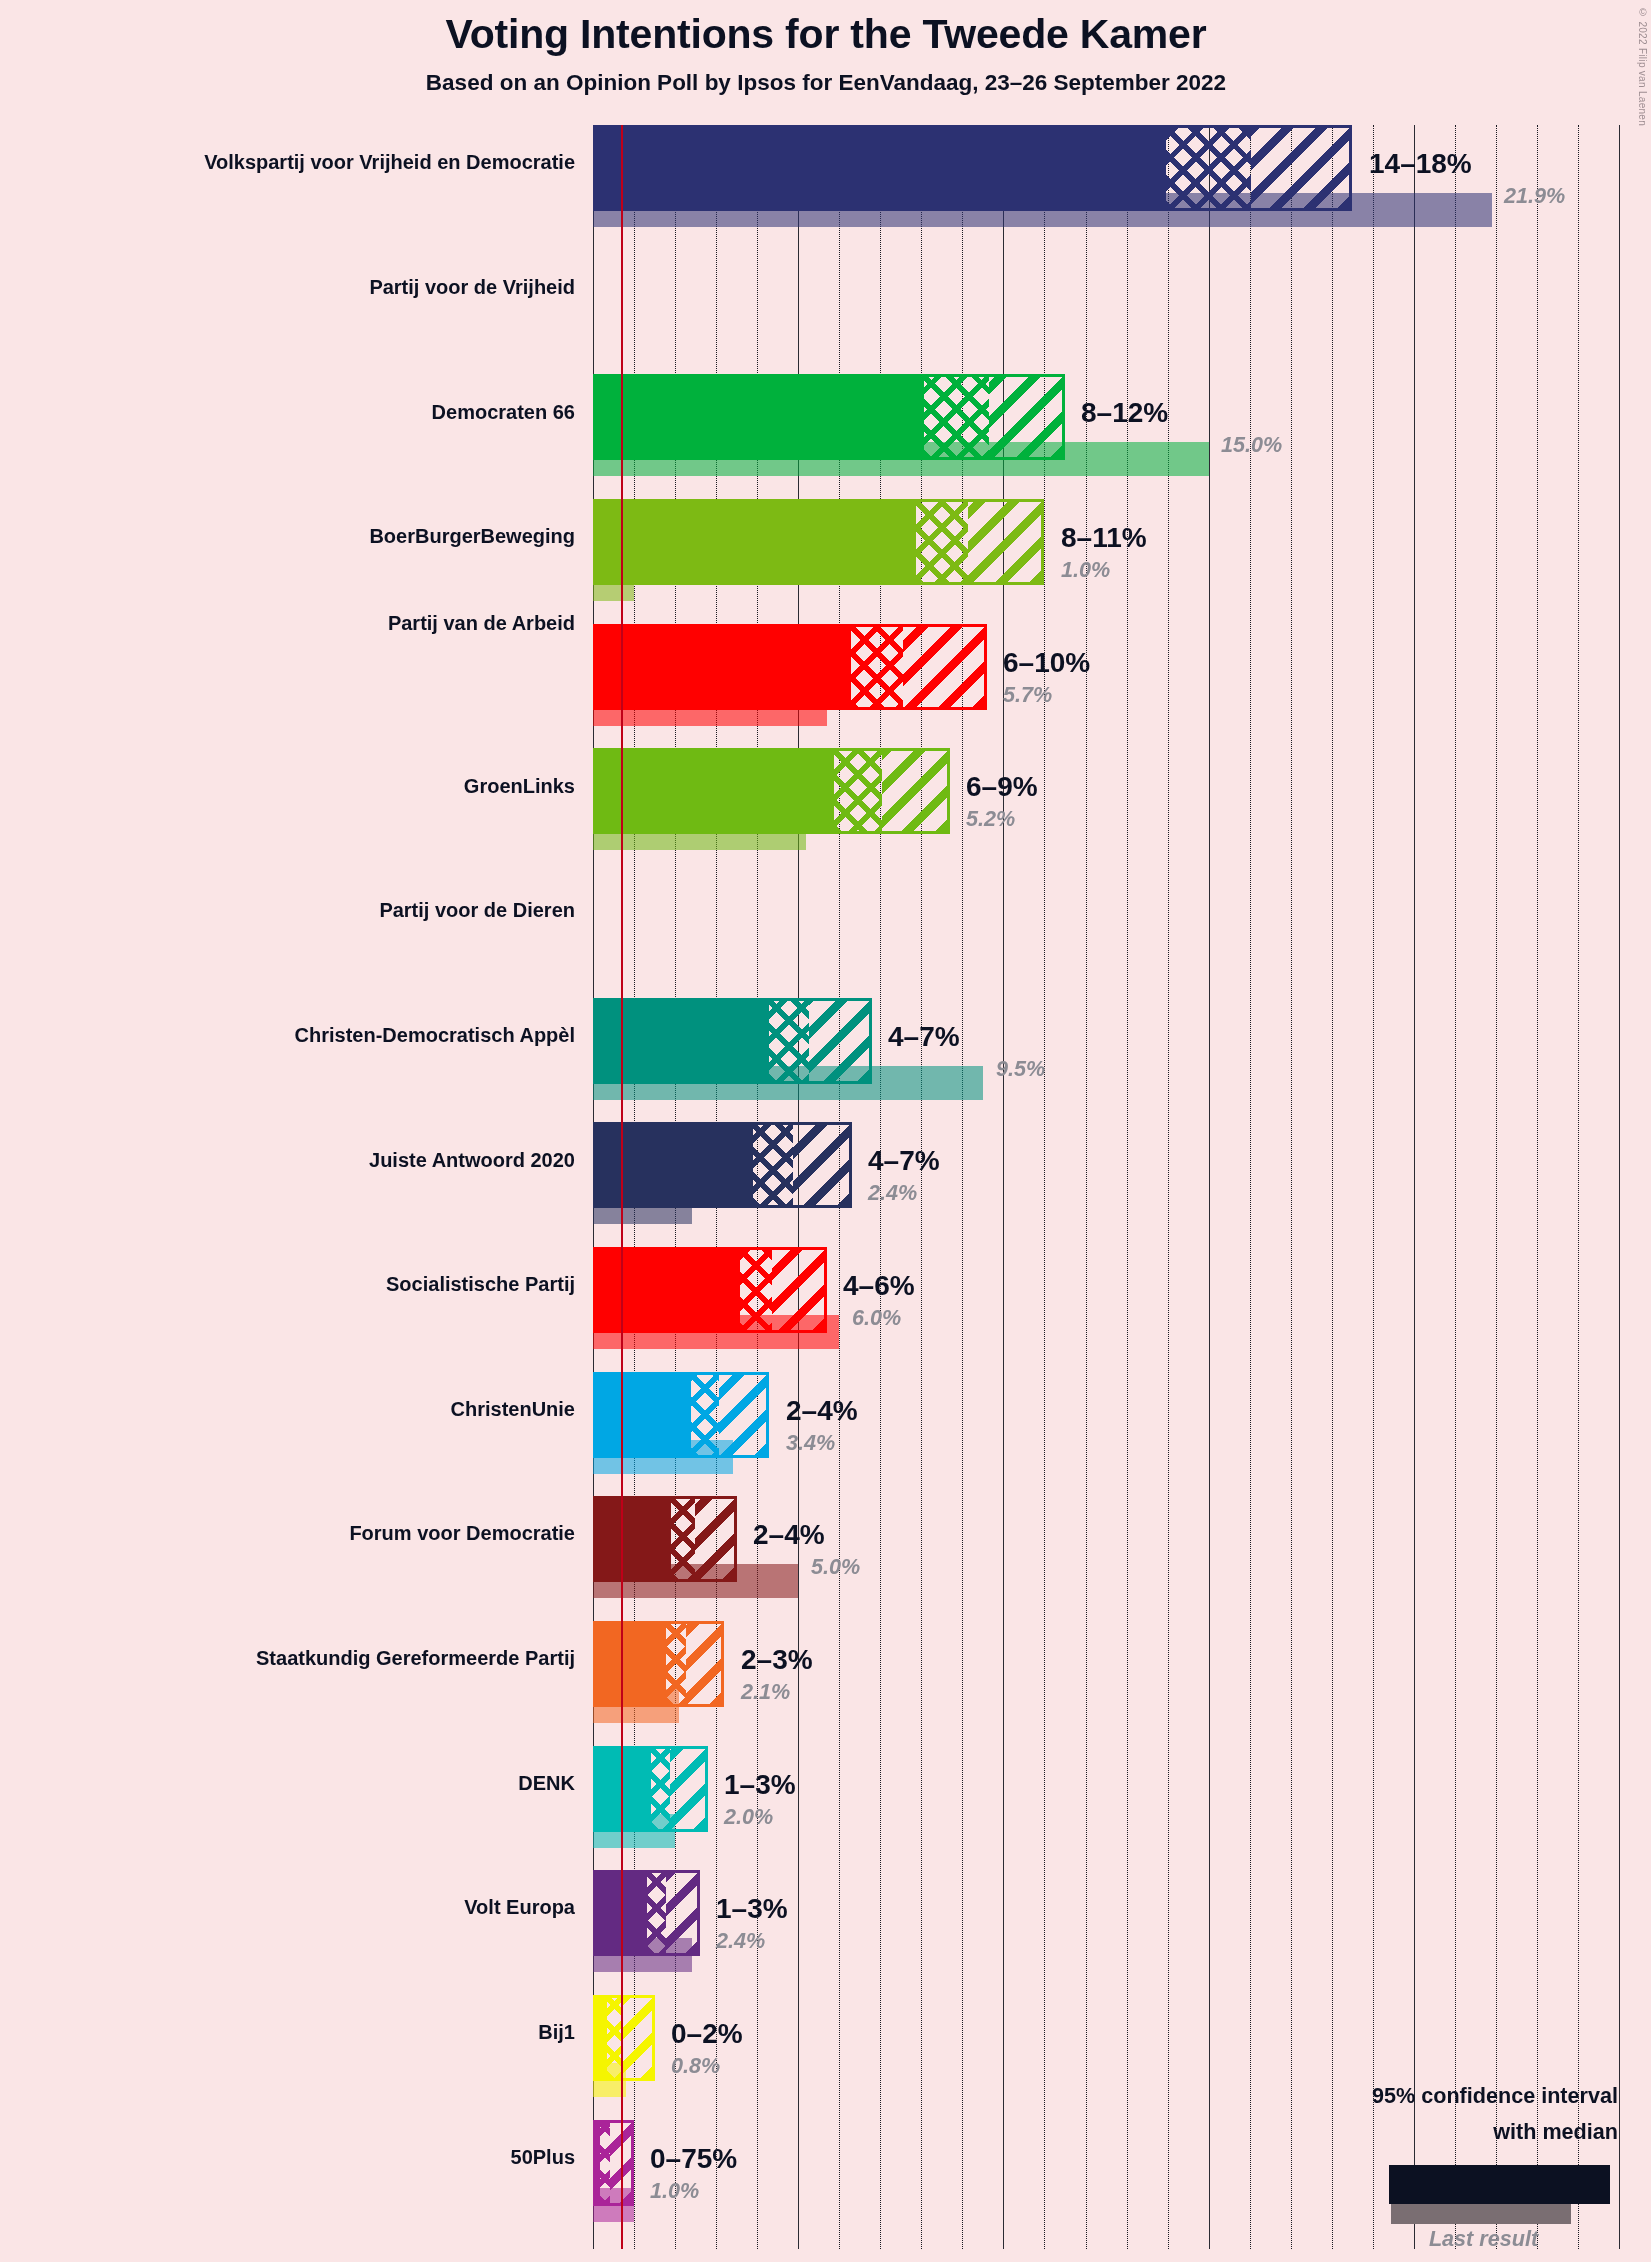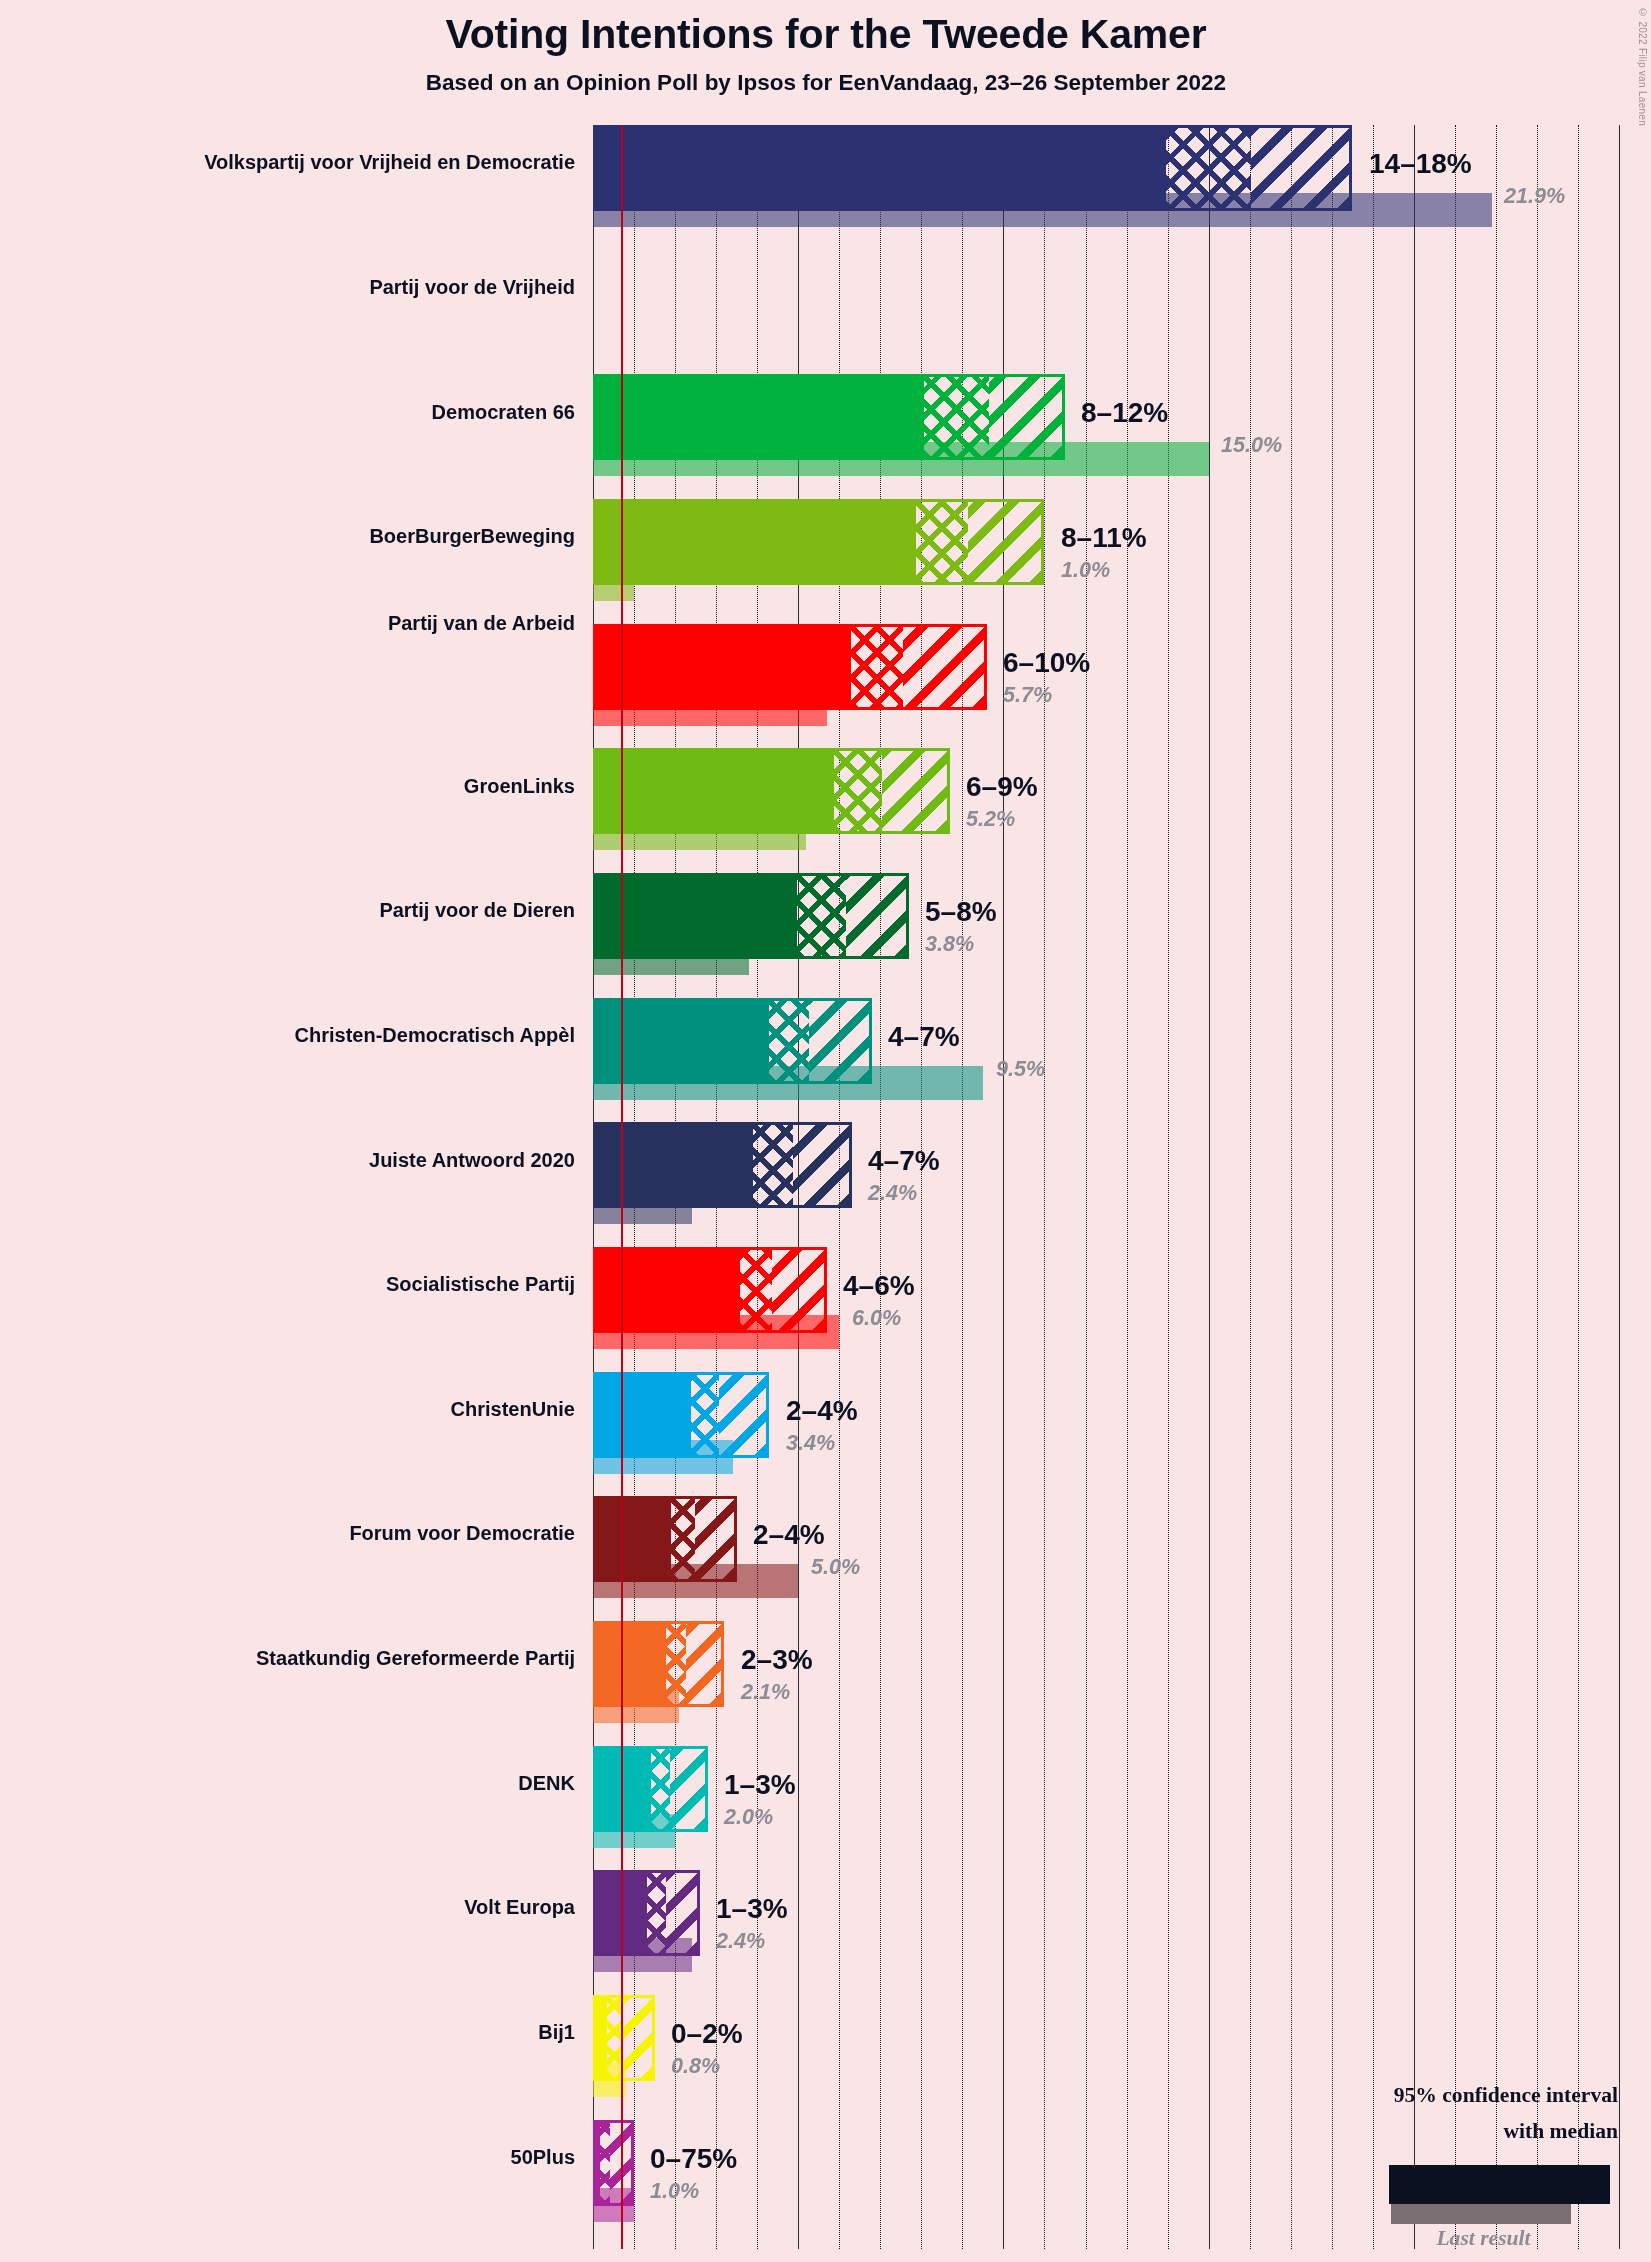--- a/index.html
+++ b/index.html
@@ -88,21 +88,21 @@
     text-align:right;
     font-size:20px; font-weight:bold; color:#0C1122;
     white-space:nowrap;
     z-index:5;
   }
 
   
   #legend {
     position:absolute;
     left:1260px; top:2079px;
-    width:378px; height:180px;font-family:Liberation Serif, serif;
+    width:378px; height:180px;
   }
   .legend-text {
     position:absolute; right:20px;
     text-align:right;
     font-size:21.6px; font-weight:bold; color:#0C1122;
     white-space:nowrap;
   }
   .legend-bar {
     position:absolute; left:129px; top:86px;
     width:221px; height:39px;
@@ -205,30 +205,20 @@
       <div class="row" style="top: 623px; width: 1059px; height: 125px;">
         <div class="lastresult" style="left: 0px; top: 68px; width: 213px; background: rgb(111, 186, 19); opacity: 0.55;"></div>
         <div class="cibar" style="left: 0px; width: 357px; border: 3.6px solid rgb(111, 186, 19);">
           <span class="seg-solid" style="width: 67.8161%; background: rgb(111, 186, 19);"></span>
           <span class="seg-cross" style="width: 13.7931%; background-image: repeating-linear-gradient(45deg, rgb(111, 186, 19) 0px, rgb(111, 186, 19) 5.4px, transparent 5.4px, transparent 18px), repeating-linear-gradient(-45deg, rgb(111, 186, 19) 0px, rgb(111, 186, 19) 5.4px, transparent 5.4px, transparent 18px);"></span>
           <span class="seg-diag" style="width: 18.3908%; background-image: repeating-linear-gradient(-45deg, rgb(111, 186, 19) 0px, rgb(111, 186, 19) 8px, transparent 8px, transparent 24px);"></span>
         </div>
         <div class="ci-label" style="left: 373px; top: 23.4px;">6–9%</div>
         <div class="lastresult-label" style="left: 373px; top: 58px;">5.2%</div>
       </div>
-      <div class="row" style="top: 748px; width: 1059px; height: 125px;">
-        <div class="lastresult" style="left: 0px; top: 68px; width: 156px; background: rgb(0, 107, 45); opacity: 0.55;"></div>
-        <div class="cibar" style="left: 0px; width: 316px; border: 3.6px solid rgb(0, 107, 45);">
-          <span class="seg-solid" style="width: 64.9351%; background: rgb(0, 107, 45);"></span>
-          <span class="seg-cross" style="width: 15.5844%; background-image: repeating-linear-gradient(45deg, rgb(0, 107, 45) 0px, rgb(0, 107, 45) 5.4px, transparent 5.4px, transparent 18px), repeating-linear-gradient(-45deg, rgb(0, 107, 45) 0px, rgb(0, 107, 45) 5.4px, transparent 5.4px, transparent 18px);"></span>
-          <span class="seg-diag" style="width: 19.4805%; background-image: repeating-linear-gradient(-45deg, rgb(0, 107, 45) 0px, rgb(0, 107, 45) 8px, transparent 8px, transparent 24px);"></span>
-        </div>
-        <div class="ci-label" style="left: 332px; top: 23.4px;">5–8%</div>
-        <div class="lastresult-label" style="left: 332px; top: 58px;">3.8%</div>
-      </div>
       <div class="row" style="top: 873px; width: 1059px; height: 125px;">
         <div class="lastresult" style="left: 0px; top: 68px; width: 390px; background: rgb(0, 145, 126); opacity: 0.55;"></div>
         <div class="cibar" style="left: 0px; width: 279px; border: 3.6px solid rgb(0, 145, 126);">
           <span class="seg-solid" style="width: 63.2353%; background: rgb(0, 145, 126);"></span>
           <span class="seg-cross" style="width: 14.7059%; background-image: repeating-linear-gradient(45deg, rgb(0, 145, 126) 0px, rgb(0, 145, 126) 5.4px, transparent 5.4px, transparent 18px), repeating-linear-gradient(-45deg, rgb(0, 145, 126) 0px, rgb(0, 145, 126) 5.4px, transparent 5.4px, transparent 18px);"></span>
           <span class="seg-diag" style="width: 22.0588%; background-image: repeating-linear-gradient(-45deg, rgb(0, 145, 126) 0px, rgb(0, 145, 126) 8px, transparent 8px, transparent 24px);"></span>
         </div>
         <div class="ci-label" style="left: 295px; top: 23.4px;">4–7%</div>
         <div class="lastresult-label" style="left: 403px; top: 58px;">9.5%</div>
       </div>

